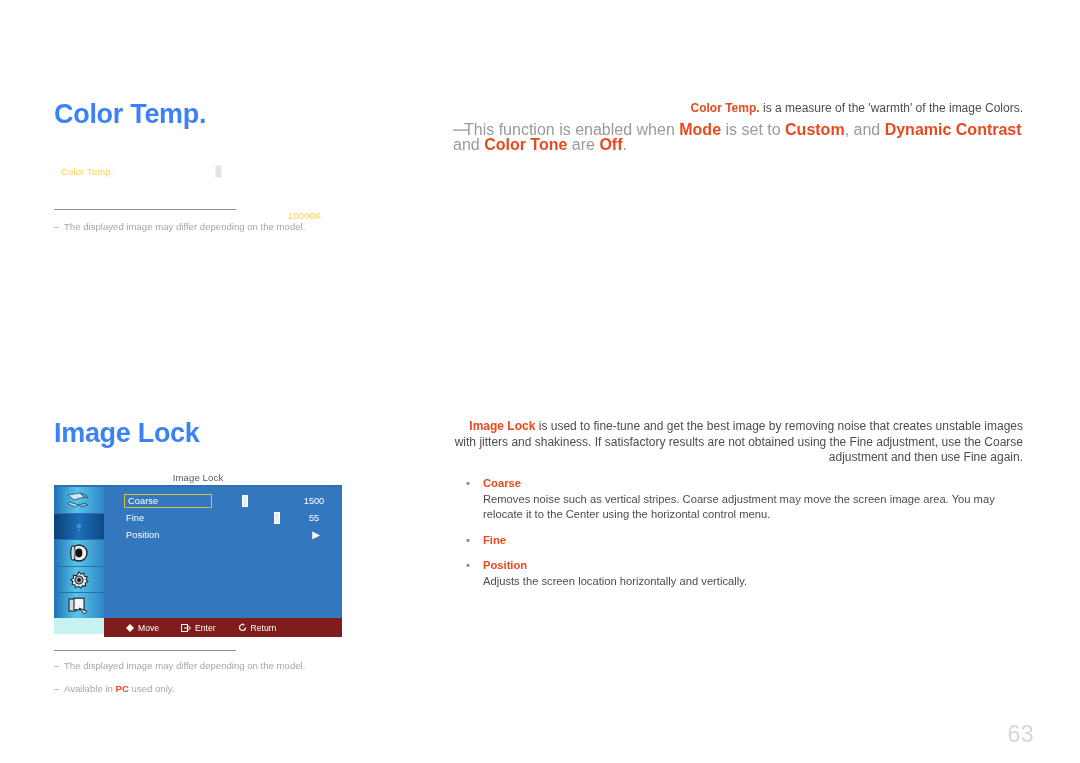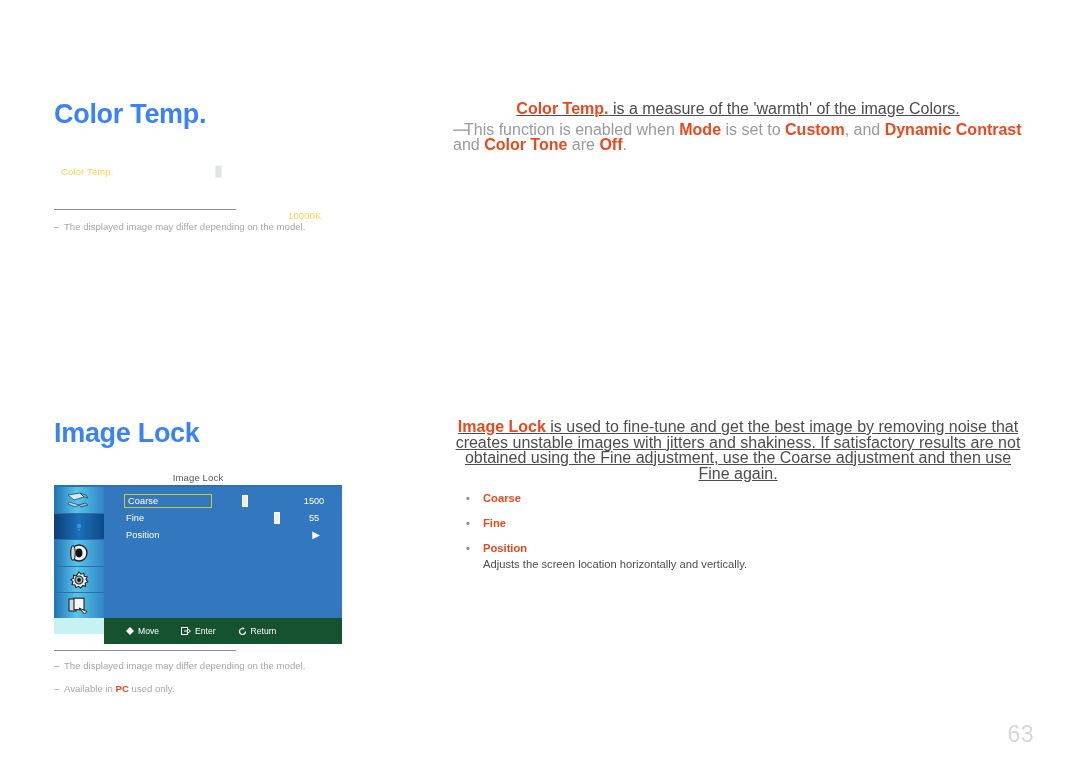--- a/index.html
+++ b/index.html
@@ -30,25 +30,24 @@
     font-weight: bold;
     letter-spacing: -0.3px;
     white-space: nowrap;
   }
   #heading-color-temp { left: 54px; top: 99px; }
   #heading-image-lock { left: 54px; top: 418px; }
 
   
   .rc { position: absolute; left: 453px; width: 570px; }
   .body-text {
-    font-size: 16px;
+    font-size: 12px;
     line-height: 15.5px;
     color: #4d4d4d;
-    text-align: center;
-    text-decoration: underline;
+    text-align: right;
   }
   .kw { color: #e8491e; font-weight: bold; }
   .note-line {
     font-size: 16px;
     line-height: 15px;
     color: #9a9a9a;
   }
   .dash-mark {
     display: inline-block;
     width: 11px;
@@ -251,22 +250,22 @@
     top: 148px;
     width: 288px;
     height: 16px;
     background: #c6f2f3;
   }
   #osd .status-inner {
     position: absolute;
     left: 50px;
     top: 0px;
     width: 238px;
-    height: 26px;
-    background: #14532d;
+    height: 19px;
+    background: #7f1d1d;
     display: flex;
     align-items: center;
     padding-left: 22px;
     box-sizing: border-box;
   }
   #osd .status-item {
     display: flex;
     align-items: center;
     font-size: 8.6px;
     color: #ffffff;
@@ -452,20 +451,21 @@
 
   <div class="rc" style="top:419px;">
     <div class="body-text">
       <span class="kw">Image Lock</span><span> is used to fine-tune and get the best image by removing noise that creates unstable images with jitters and shakiness. If satisfactory results are not obtained using the Fine adjustment, use the Coarse adjustment and then use Fine again.</span>
     </div>
 
     <div class="bullet-block">
       <div class="bullet-title">
         <span class="dot">•</span><span>Coarse</span>
       </div>
+      <div class="bullet-body">Removes noise such as vertical stripes. Coarse adjustment may move the screen image area. You may relocate it to the Center using the horizontal control menu.</div>
     </div>
 
     <div class="bullet-block">
       <div class="bullet-title">
         <span class="dot">•</span><span>Fine</span>
       </div>
     </div>
 
     <div class="bullet-block">
       <div class="bullet-title">

